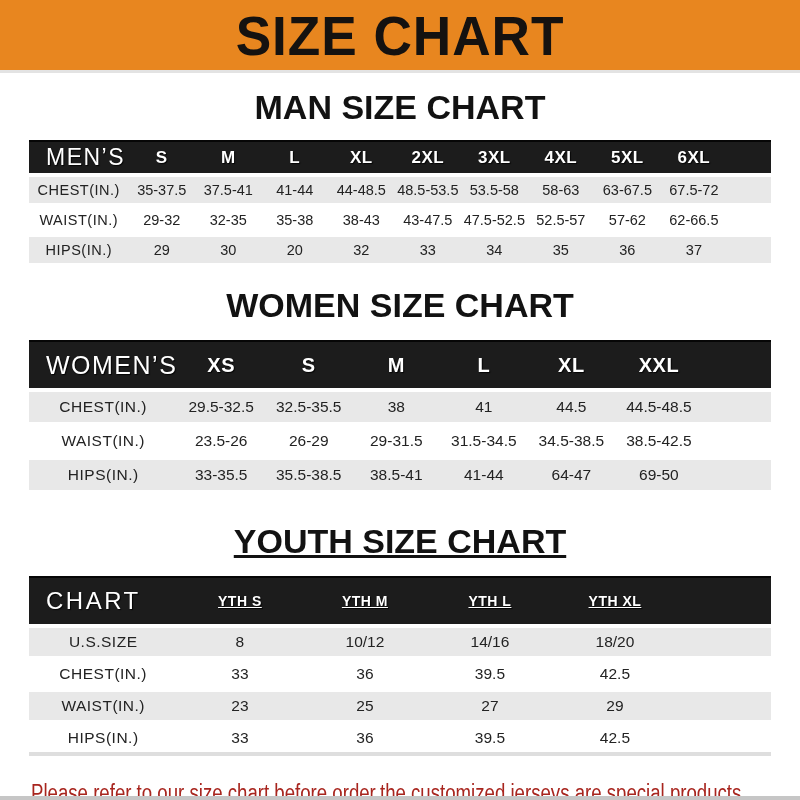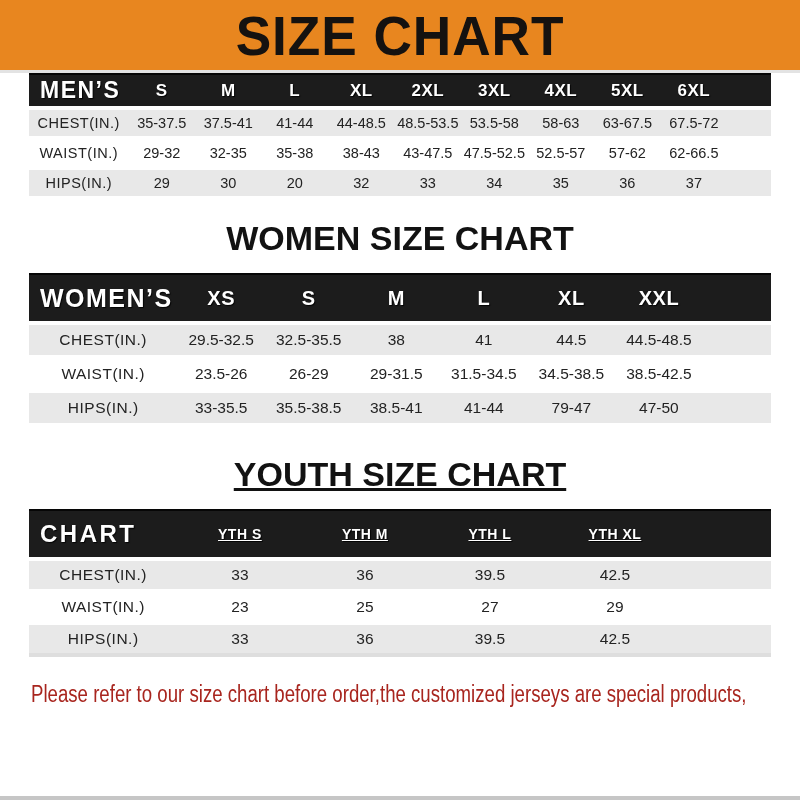--- a/index.html
+++ b/index.html
@@ -53,23 +53,23 @@
   thead th {
     background: #1c1c1c;
     color: #ffffff;
     border-top: 2px solid #060606;
     border-bottom: 2px solid #060606;
     text-shadow: 1px 1px 1px rgba(0,0,0,0.85);
     white-space: nowrap;
   }
   thead th.header-label {
     text-align: left;
-    padding-left: 11px;
+    padding-left: 17px;
     letter-spacing: 1.5px;
-    font-weight: bold;
+    font-weight: normal;
   }
   thead th.col-header {
     text-align: center;
     font-weight: bold;
     letter-spacing: 0.5px;
   }
   tbody td {
     text-align: center;
     color: #232323;
     border-top: 4px solid #ffffff;
@@ -113,20 +113,21 @@
 <body>
 
 <div class="page">
 
   <header class="banner">
     <h1>SIZE CHART</h1>
   </header>
 
   <div id="sections">
       <section class="size-section men">
+        <h2 class="section-title">MAN SIZE CHART</h2>
         <table class="size-table men">
           <colgroup>
             <col style="width: 13.4%;">
             <col style="width: 8.96%;">
             <col style="width: 8.96%;">
             <col style="width: 8.96%;">
             <col style="width: 8.96%;">
             <col style="width: 8.96%;">
             <col style="width: 8.96%;">
             <col style="width: 8.96%;">
@@ -237,22 +238,22 @@
               <td class="value">34.5-38.5</td>
               <td class="value">38.5-42.5</td>
               <td class="spacer"></td>
             </tr>
             <tr>
               <td class="row-label">HIPS(IN.)</td>
               <td class="value">33-35.5</td>
               <td class="value">35.5-38.5</td>
               <td class="value">38.5-41</td>
               <td class="value">41-44</td>
-              <td class="value">79-47</td>
-              <td class="value">47-50</td>
+              <td class="value">64-47</td>
+              <td class="value">69-50</td>
               <td class="spacer"></td>
             </tr>
           </tbody>
         </table>
       </section>
       <section class="size-section youth">
         <h2 class="section-title">YOUTH SIZE CHART</h2>
         <table class="size-table youth">
           <colgroup>
             <col style="width: 20%;">
@@ -267,20 +268,28 @@
               <th class="header-label">CHART</th>
               <th class="col-header">YTH S</th>
               <th class="col-header">YTH M</th>
               <th class="col-header">YTH L</th>
               <th class="col-header">YTH XL</th>
               <th class="spacer"></th>
             </tr>
           </thead>
           <tbody>
             <tr>
+              <td class="row-label">U.S.SIZE</td>
+              <td class="value">8</td>
+              <td class="value">10/12</td>
+              <td class="value">14/16</td>
+              <td class="value">18/20</td>
+              <td class="spacer"></td>
+            </tr>
+            <tr>
               <td class="row-label">CHEST(IN.)</td>
               <td class="value">33</td>
               <td class="value">36</td>
               <td class="value">39.5</td>
               <td class="value">42.5</td>
               <td class="spacer"></td>
             </tr>
             <tr>
               <td class="row-label">WAIST(IN.)</td>
               <td class="value">23</td>

